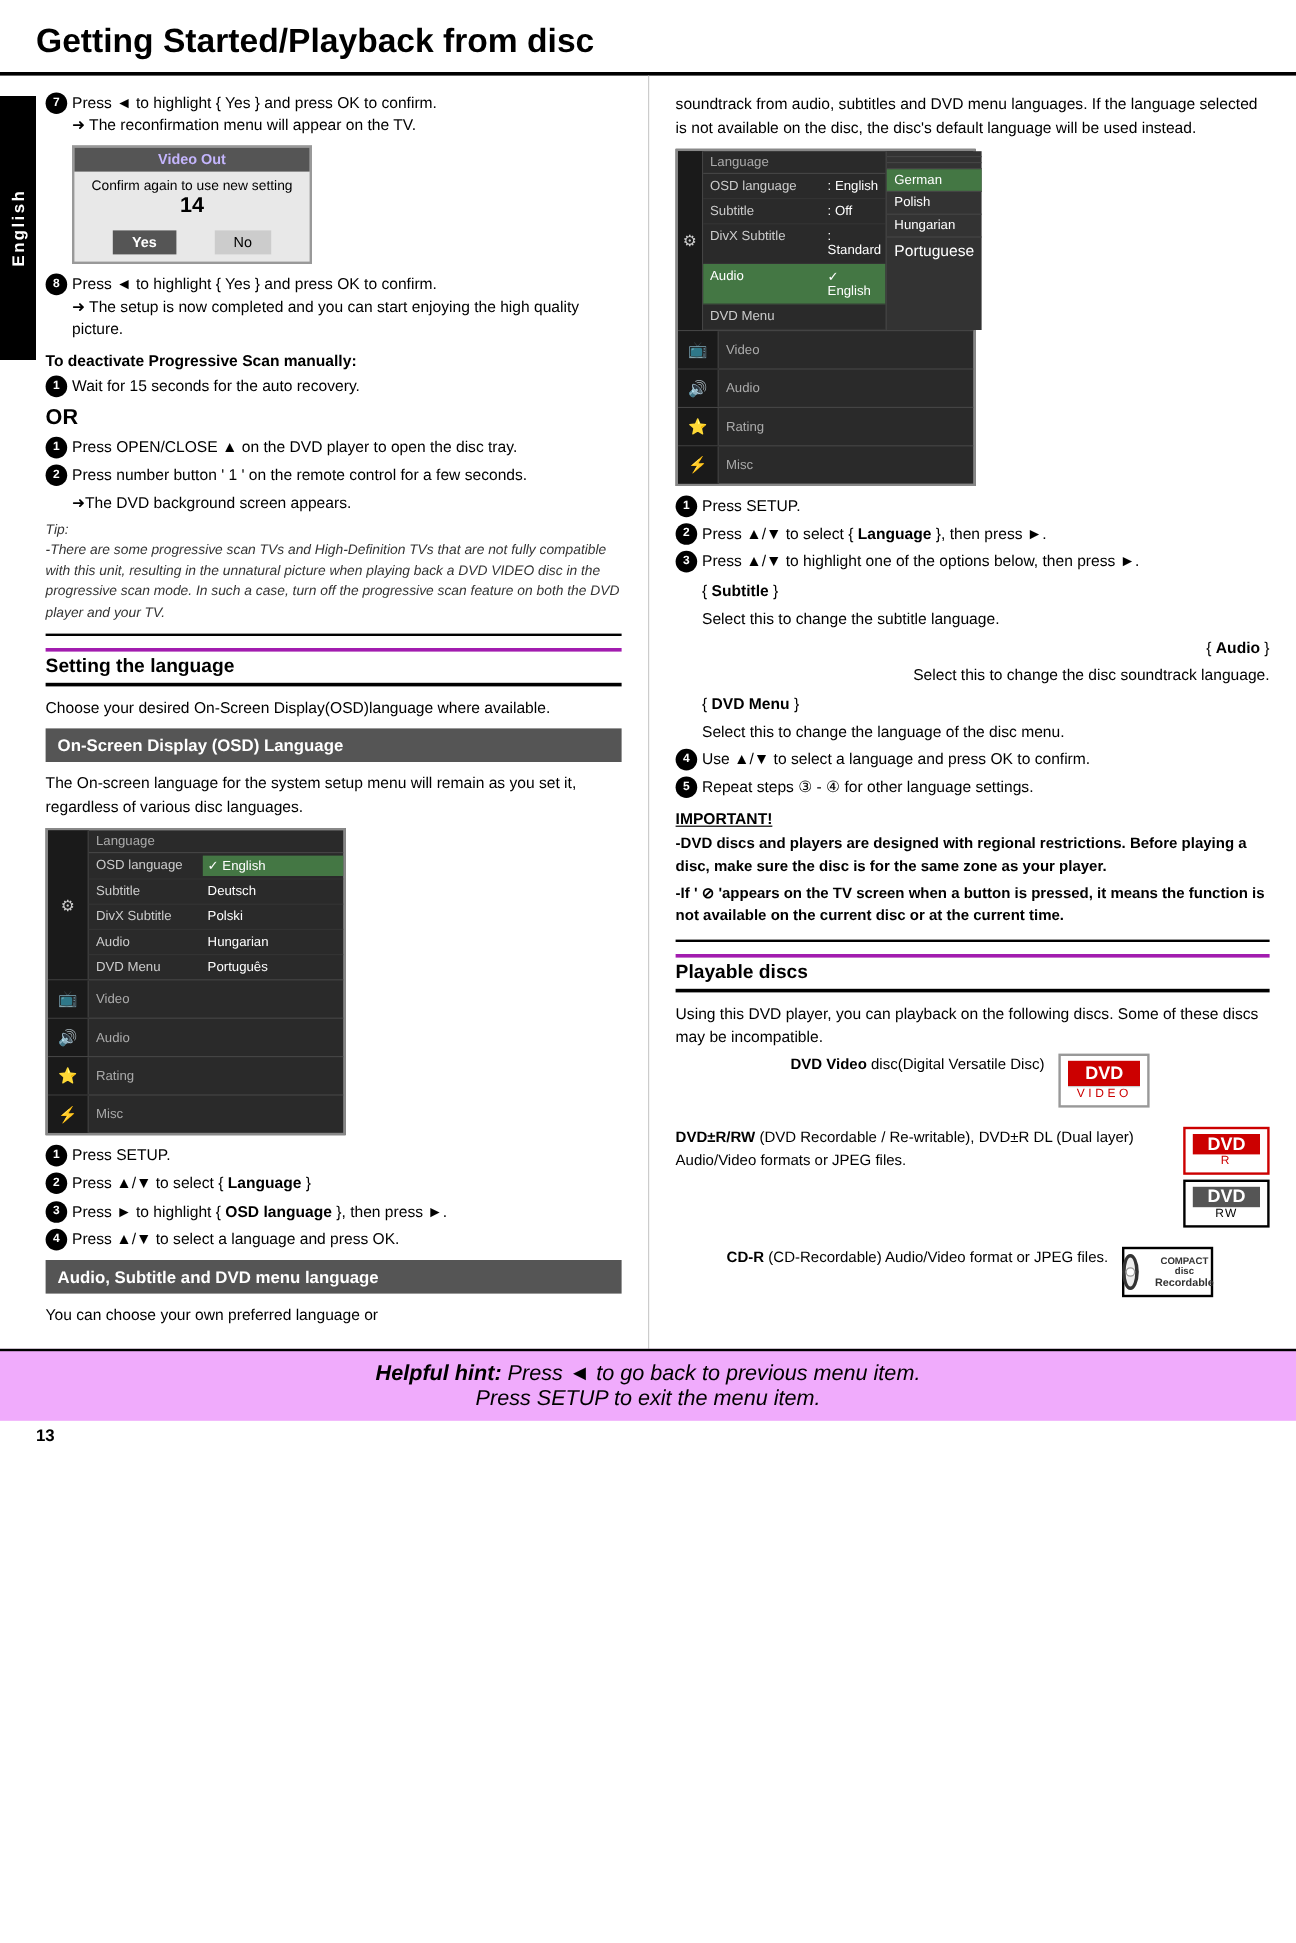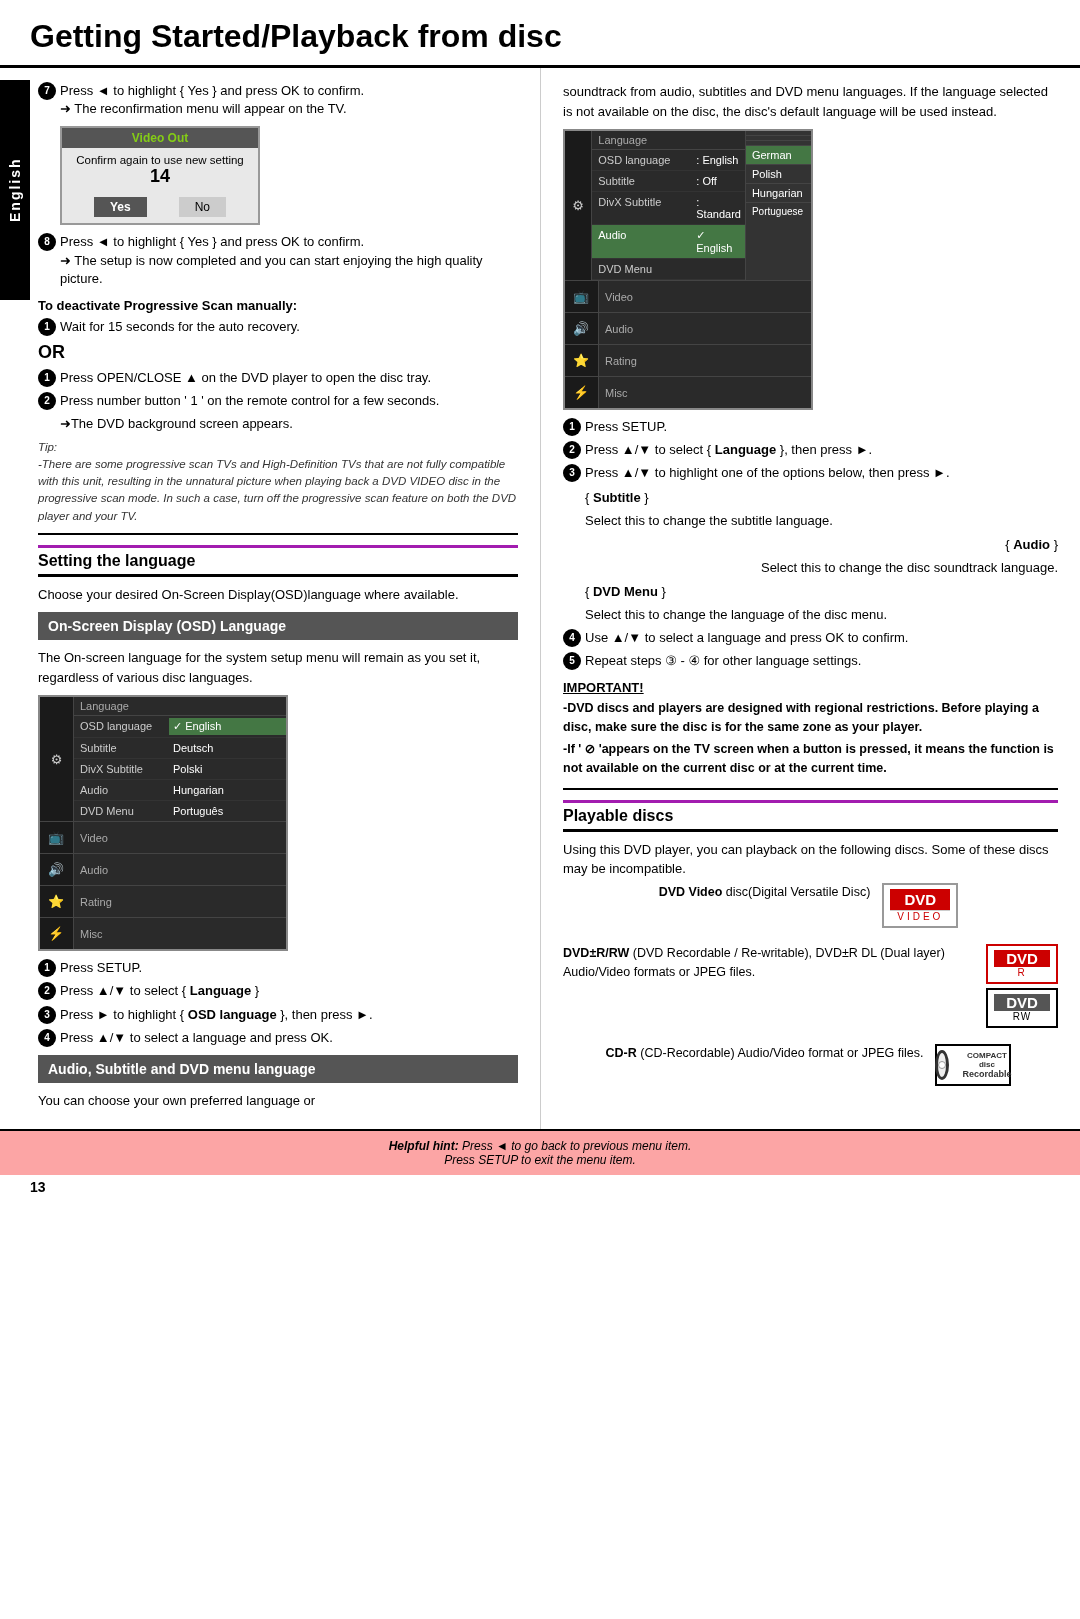--- a/index.html
+++ b/index.html
@@ -11,21 +11,21 @@
       min-height: 1619px;
       color: #000;
       position: relative;
     }
     .page-wrapper {
       width: 1080px;
       padding: 0 0 40px 0;
     }
     
     .page-title {
-      font-size: 32px;
+      font-size: 28px;
       font-weight: bold;
       border-bottom: 3px solid #000;
       padding: 18px 30px 10px 30px;
       margin-bottom: 0;
     }
     
     .sidebar-label {
       position: absolute;
       left: 0;
       top: 80px;
@@ -124,23 +124,23 @@
       font-size: 11.5px;
       color: #333;
       margin: 8px 0;
       line-height: 1.5;
     }
     
     .hint-footer {
       border-top: 2px solid #000;
       padding: 8px 30px;
       text-align: center;
-      font-size: 12px;
+      font-size: 18px;
       position: relative;
-      background: #fca5a5;
+      background: #f0abfc;
     }
     
     .page-number {
       font-size: 14px;
       font-weight: bold;
       padding: 4px 30px 0 30px;
     }
     
     .disc-logos {
       display: flex;
@@ -184,21 +184,21 @@
       <div class="step-row">
         <div class="step-circle">7</div>
         <div class="step-text">
           <span>Press ◄ to highlight { Yes } and press OK to confirm.</span><br>
           <span>➜ The reconfirmation menu will appear on the TV.</span>
         </div>
       </div>
 
       <div style="margin: 8px 0 8px 22px;">
         <div style="border:2px solid #999; background:#e8e8e8; width:200px; padding:0;">
-          <div style="background:#555;color:#84cc16;text-align:center;font-weight:bold;font-size:12px;padding:3px 0;">Video Out</div>
+          <div style="background:#555;color:#c4b5fd;text-align:center;font-weight:bold;font-size:12px;padding:3px 0;">Video Out</div>
           <div style="padding:6px 8px;font-size:11.5px;text-align:center;">
             <span>Confirm again to use new setting</span><br>
             <span style="font-size:18px;font-weight:bold;">14</span>
           </div>
           <div style="display:flex;justify-content:space-around;padding:4px 16px 6px 16px;">
             <div style="background:#555;color:#fff;padding:3px 16px;font-size:12px;font-weight:bold;">Yes</div>
             <div style="background:#ccc;color:#000;padding:3px 16px;font-size:12px;">No</div>
           </div>
         </div>
       </div>
@@ -352,21 +352,21 @@
               </div>
             </div>
 
             <div style="width:90px;background:#333;border-left:1px solid #444;">
               <div style="font-size:11px;padding:2px 6px;color:#ccc;border-bottom:1px solid #444;"></div>
               <div style="font-size:11px;padding:2px 6px;color:#ccc;border-bottom:1px solid #444;"></div>
               <div style="font-size:11px;padding:2px 6px;color:#ccc;border-bottom:1px solid #444;"></div>
               <div style="font-size:11px;padding:3px 6px;color:#fff;background:#447744;border-bottom:1px solid #444;">German</div>
               <div style="font-size:11px;padding:3px 6px;color:#fff;border-bottom:1px solid #444;">Polish</div>
               <div style="font-size:11px;padding:3px 6px;color:#fff;border-bottom:1px solid #444;">Hungarian</div>
-              <div style="font-size:10px;padding:3px 6px;color:#fff;">Portuguese</div>
+              <div style="font-size:13px;padding:3px 6px;color:#fff;">Portuguese</div>
             </div>
           </div>
 
           <div style="display:flex;border-bottom:1px solid #444;align-items:center;">
             <div style="width:34px;background:#1a1a1a;border-right:1px solid #444;display:flex;align-items:center;justify-content:center;padding:8px 4px;font-size:13px;color:#ccc;">📺</div>
             <div style="color:#aaa;font-size:11px;padding:3px 6px;">Video</div>
           </div>
           <div style="display:flex;border-bottom:1px solid #444;align-items:center;">
             <div style="width:34px;background:#1a1a1a;border-right:1px solid #444;display:flex;align-items:center;justify-content:center;padding:8px 4px;font-size:13px;color:#ccc;">🔊</div>
             <div style="color:#aaa;font-size:11px;padding:3px 6px;">Audio</div>

